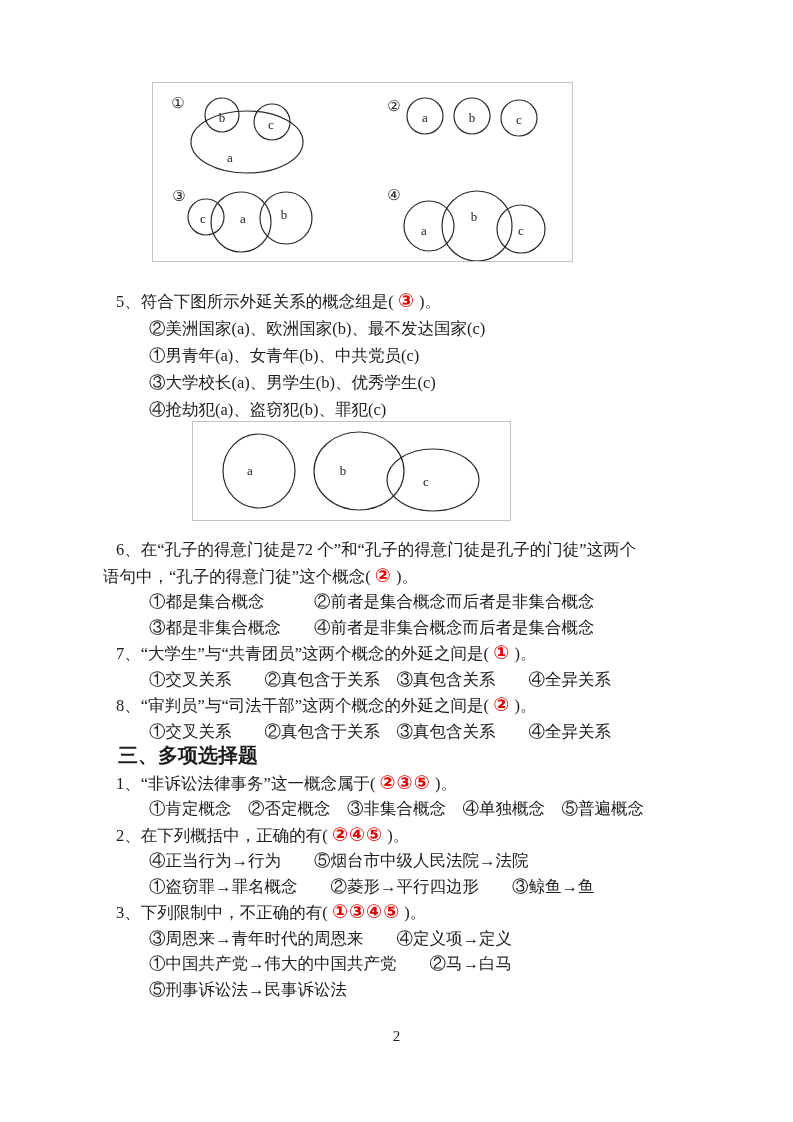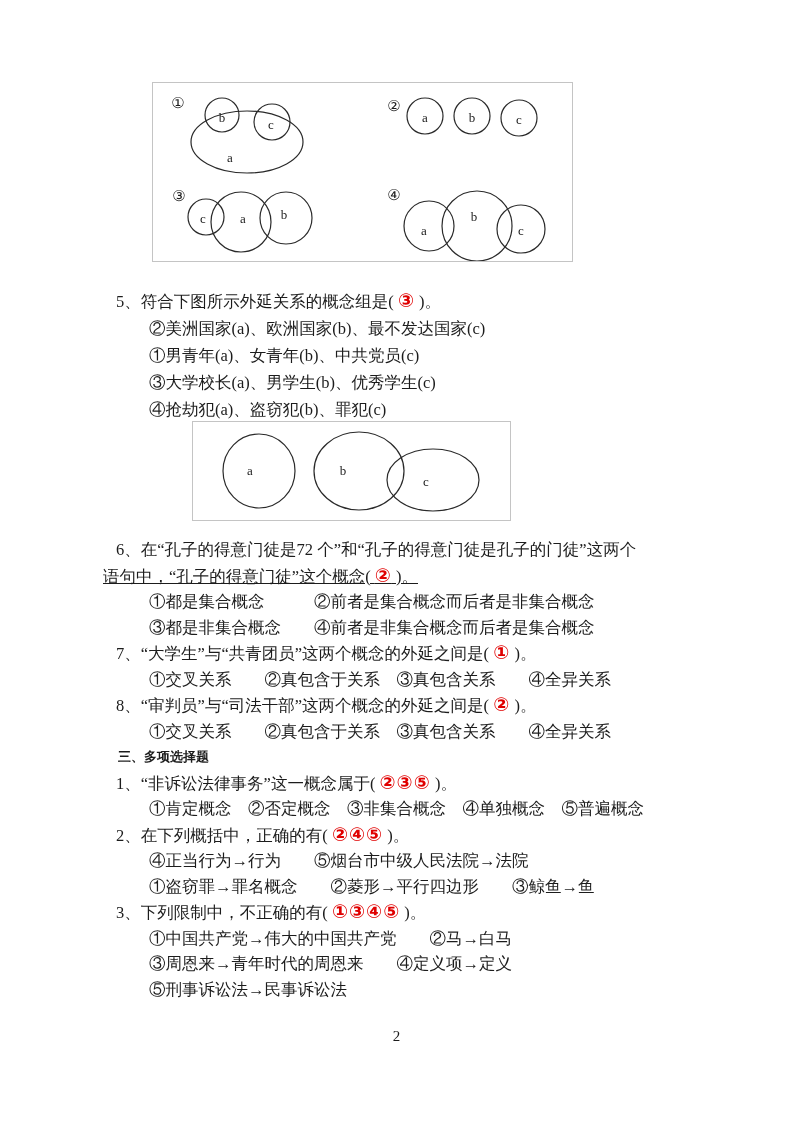--- a/index.html
+++ b/index.html
@@ -8,22 +8,22 @@
     font-family:"Liberation Serif","DejaVu Serif",serif;color:#1c1c1c;font-size:16.5px;
   }
   .figbox{position:absolute;background:#ffffff;border:1px solid #c4c4c4;}
   .fig1{left:152px;top:82px;width:419px;height:178px;}
   .fig2{left:192px;top:421px;width:317px;height:98px;}
   .block1{position:absolute;left:103px;top:287px;width:600px;line-height:27px;}
   .block2{position:absolute;left:103px;top:537px;width:600px;line-height:25.5px;}
   .line{white-space:pre;}
   .q{padding-left:13px;}
   .opt{padding-left:46px;}
-  .cont{padding-left:0;text-decoration:underline;}
-  .heading{padding-left:15px;font-weight:bold;font-family:Liberation Sans, sans-serif;font-size:13px;}
+  .cont{padding-left:0;}
+  .heading{padding-left:15px;font-weight:bold;font-family:Liberation Mono, monospace;font-size:20px;}
   .ans{color:#e00000;font-weight:bold;font-size:19px;letter-spacing:1px;font-family:"DejaVu Sans",sans-serif;}
   .pagenum{position:absolute;left:0;top:1028px;width:100%;text-align:center;font-size:15px;color:#1c1c1c;}
   svg{display:block;}
   svg .shape{fill:none;stroke:#2a2a2a;stroke-width:1.2px;}
   svg .lbl{font-family:"Liberation Serif","DejaVu Serif",serif;font-size:13px;fill:#1c1c1c;}
   svg .num{font-family:"Liberation Serif","DejaVu Serif",serif;font-size:15px;fill:#1c1c1c;}
 </style>
 </head>
 <body>
 
@@ -100,20 +100,20 @@
     <div class="line heading">三、多项选择题</div>
 
     <div class="line q"><span>1、“非诉讼法律事务”这一概念属于( </span><span class="ans">②③⑤</span><span> )。</span></div>
     <div class="line opt">①肯定概念　②否定概念　③非集合概念　④单独概念　⑤普遍概念</div>
 
     <div class="line q"><span>2、在下列概括中，正确的有( </span><span class="ans">②④⑤</span><span> )。</span></div>
     <div class="line opt">④正当行为→行为　　⑤烟台市中级人民法院→法院</div>
     <div class="line opt">①盗窃罪→罪名概念　　②菱形→平行四边形　　③鲸鱼→鱼</div>
 
     <div class="line q"><span>3、下列限制中，不正确的有( </span><span class="ans">①③④⑤</span><span> )。</span></div>
+    <div class="line opt">③周恩来→青年时代的周恩来　　④定义项→定义</div>
     <div class="line opt">①中国共产党→伟大的中国共产党　　②马→白马</div>
-    <div class="line opt">③周恩来→青年时代的周恩来　　④定义项→定义</div>
     <div class="line opt">⑤刑事诉讼法→民事诉讼法</div>
   </div>
 
   <div class="pagenum">2</div>
 
 </div>
 
 </body></html>

